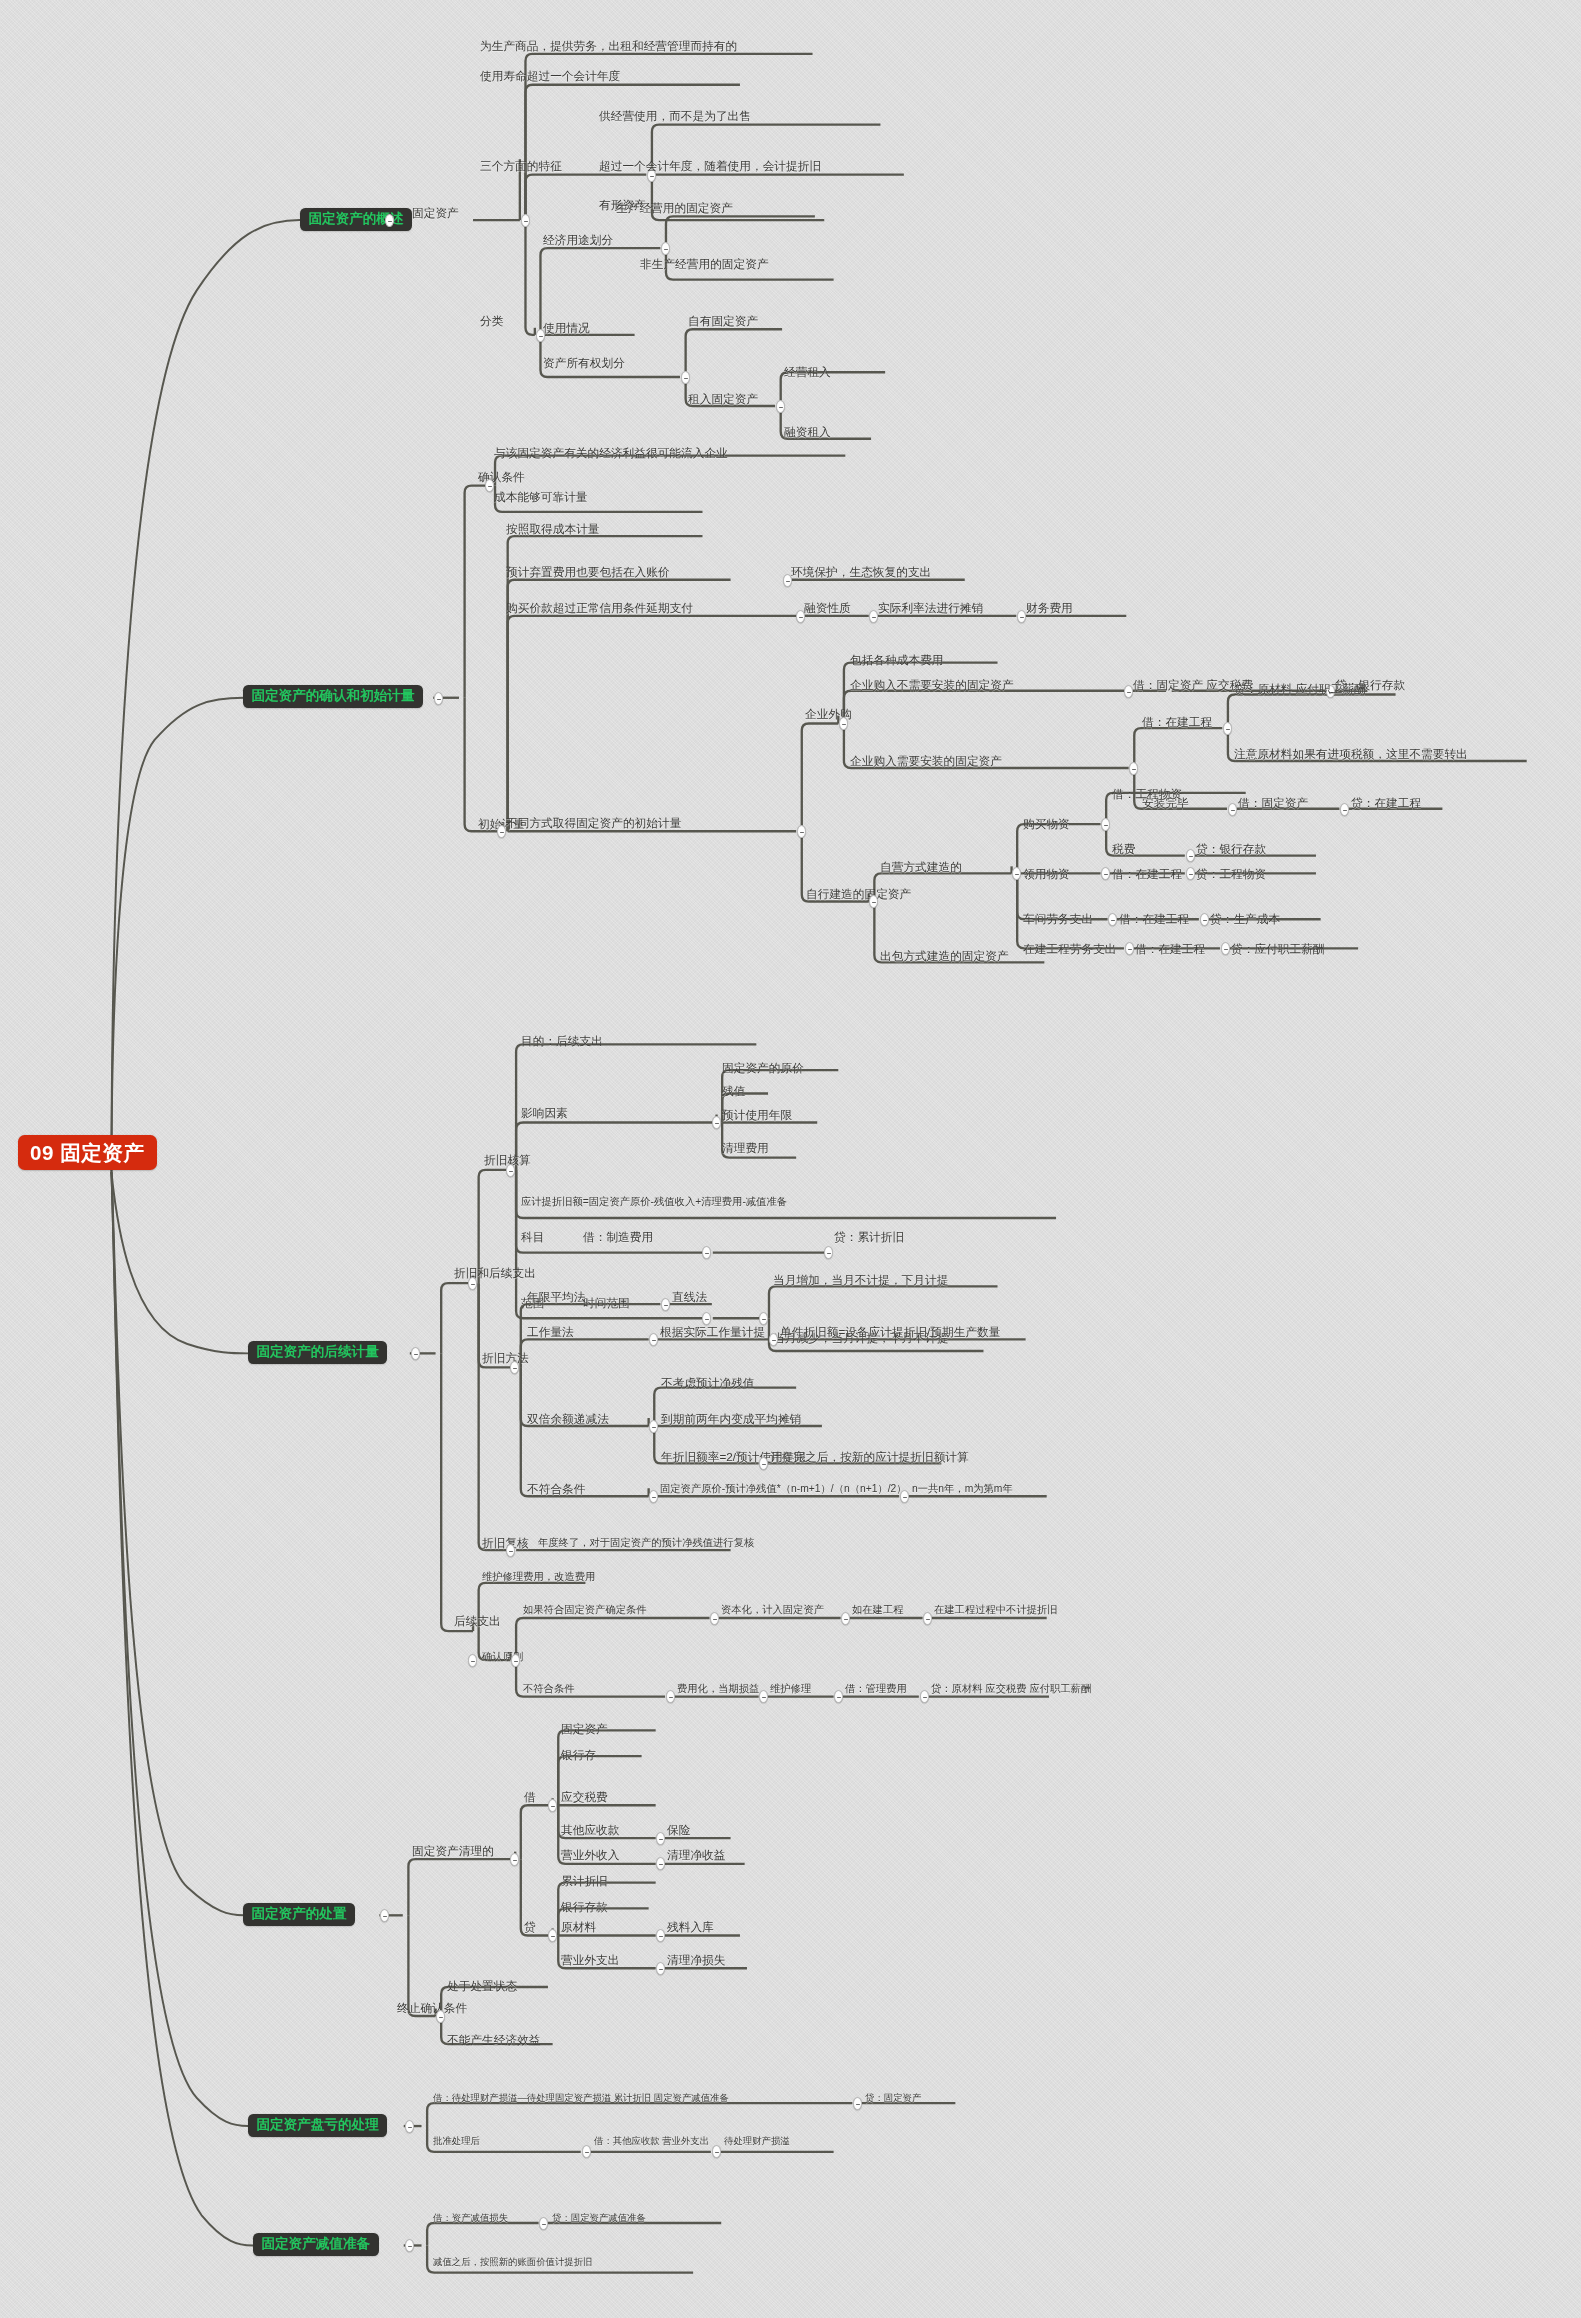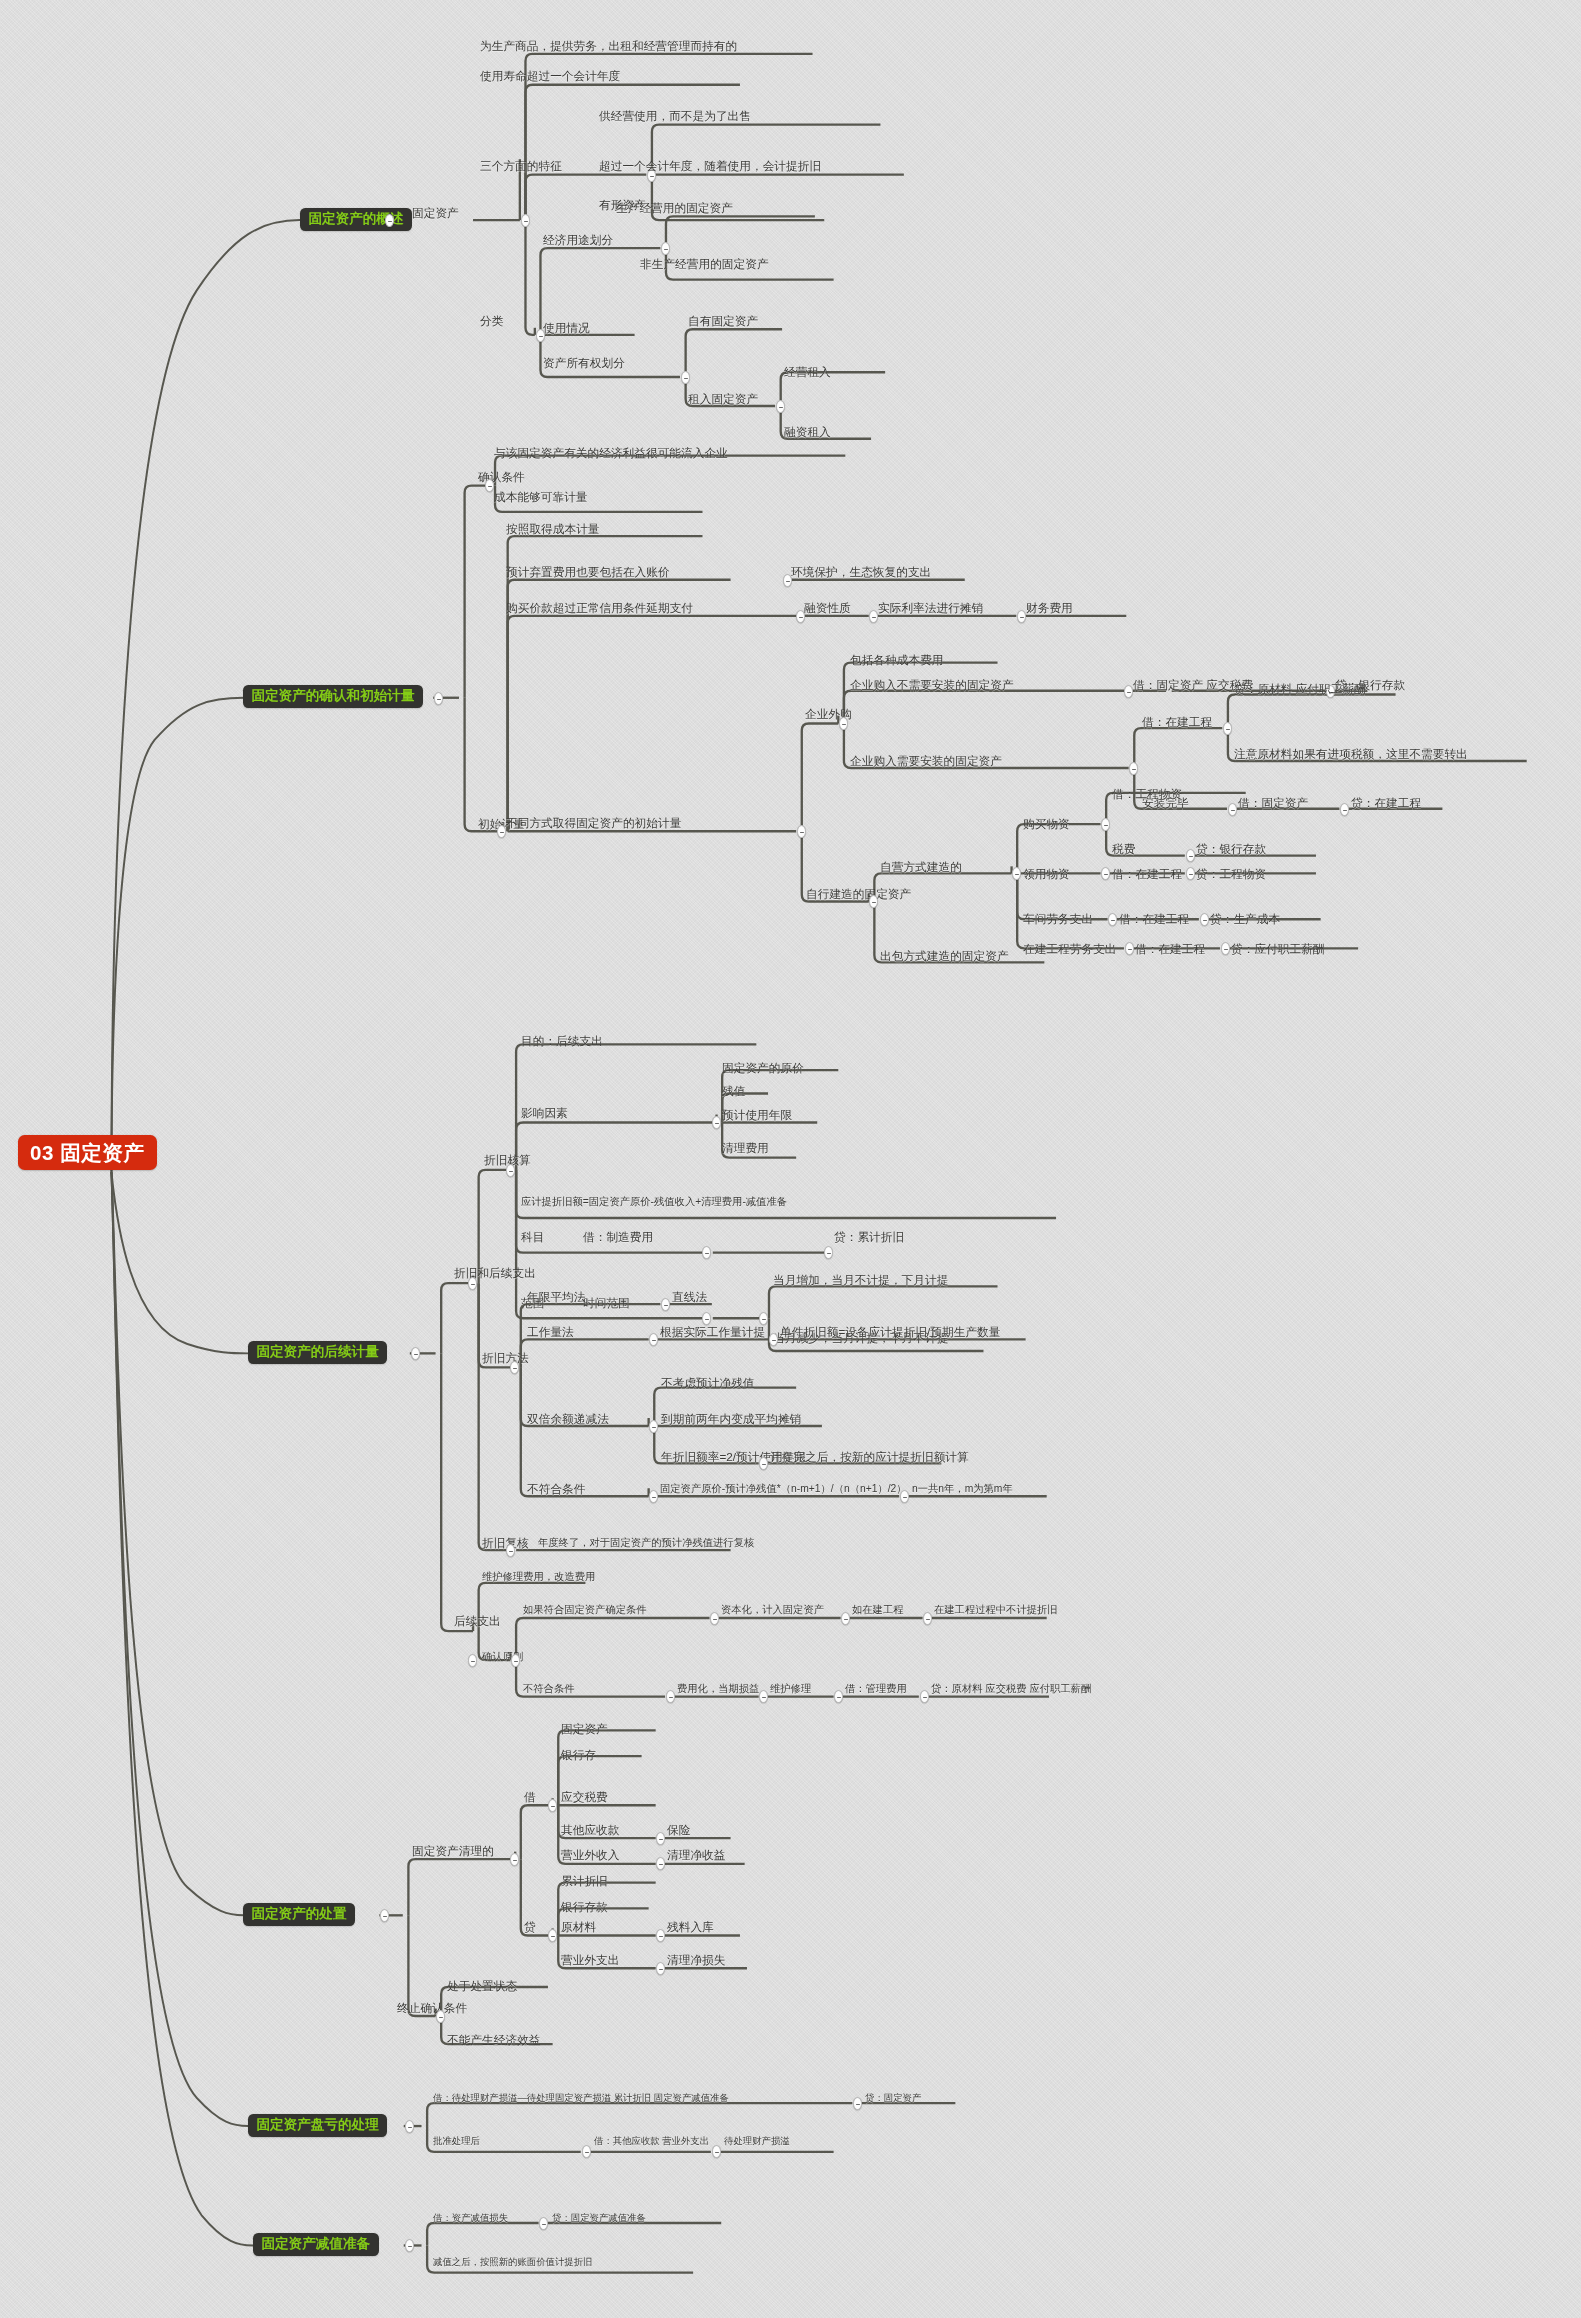--- a/index.html
+++ b/index.html
@@ -17,21 +17,21 @@
   .node { position:absolute; white-space:nowrap; }
   
   .root {
     background:#d52b0e; color:#fff; border-radius:6.6px;
     padding:6.6px 12px; font-size:20.6px; font-weight:bold;
     letter-spacing:0.5px; line-height:1.05;
     box-shadow:0 0.9px 1.4px rgba(0,0,0,.18);
   }
   
   .lv1 {
-    background:#333330; color:#84cc16; border-radius:5.2px;
+    background:#333330; color:#22c55e; border-radius:5.2px;
     padding:4.2px 8.4px; font-size:13.6px; font-weight:bold;
     line-height:1.05; box-shadow:0 0.9px 1.4px rgba(0,0,0,.15);
   }
   
   .t {
     color:#3b3b38; font-size:11.7px; line-height:1.06;
     text-shadow:0 0.5px 0 rgba(255,255,255,.45);
   }
   .t.sm { font-size:10.3px; }
   .t.xs { font-size:9.4px; }
@@ -245,21 +245,21 @@
     <path d="M1252 4595 H 1518"></path>
     <path d="M1530 4595 H 1780"></path>
 
     <path d="M862 4795 H 900"></path>
     <path d="M912 4795 V 4762 Q912 4747 927 4747 H 1150"></path>
     <path d="M1162 4747 H 1540"></path>
     <path d="M912 4795 V 4838 Q912 4853 927 4853 H 1480"></path>
   </g>
 </svg>
 
-<div class="node root" style="left:18px; top:1135px;">03 固定资产</div>
+<div class="node root" style="left:18px; top:1135px;">09 固定资产</div>
 
 <div class="node lv1" style="left:300px; top:208px;">固定资产的概述</div>
 <div class="tog" style="left:385px; top:214px;"></div>
 <div class="node t" style="left:412px; top:207px;">固定资产</div>
 <div class="tog" style="left:521px; top:214px;"></div>
 
 <div class="node t" style="left:480px; top:40px;">为生产商品，提供劳务，出租和经营管理而持有的</div>
 <div class="node t" style="left:480px; top:70px;">使用寿命超过一个会计年度</div>
 <div class="node t" style="left:480px; top:160px;">三个方面的特征</div>
 <div class="tog" style="left:647px; top:169px;"></div>

